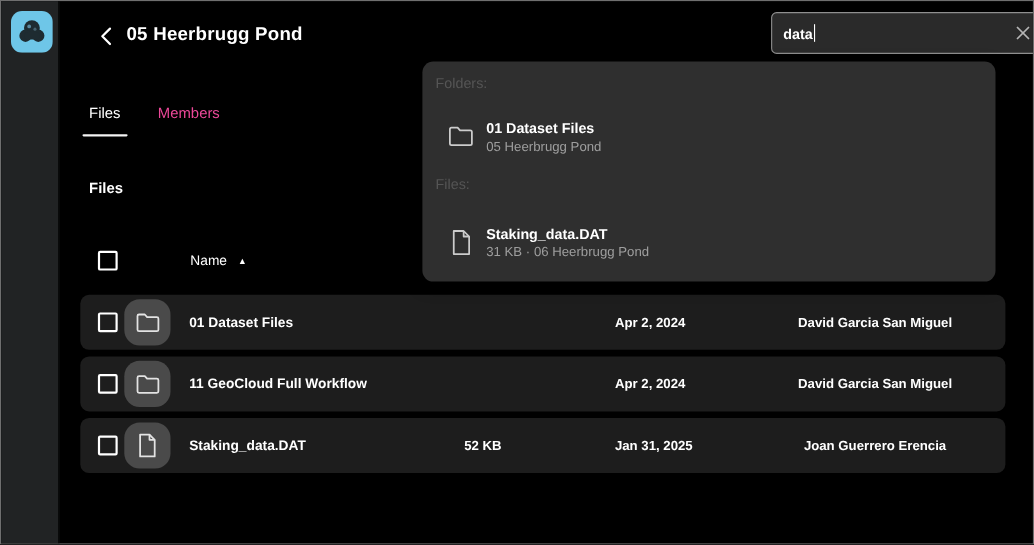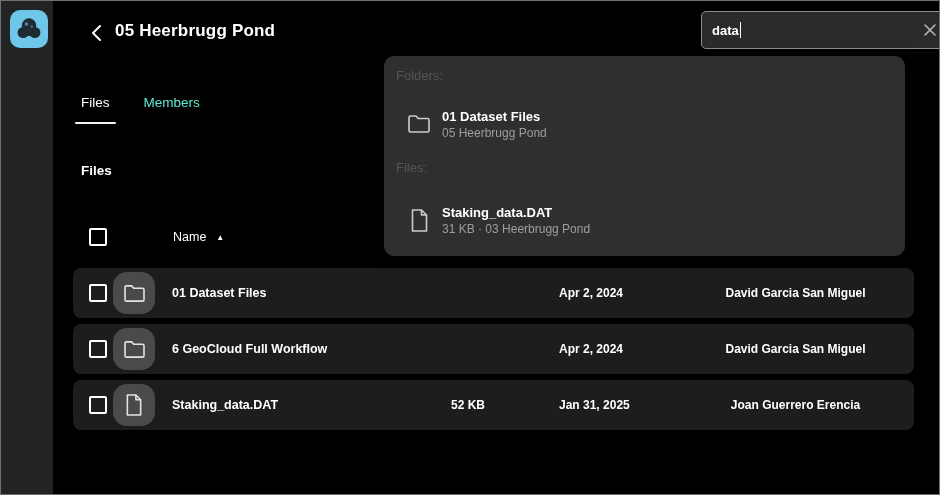--- a/index.html
+++ b/index.html
@@ -88,21 +88,21 @@
 
   
   .tabs { position: absolute; left: 74px; top: 88px; display: flex; }
   .tab { position: relative; padding: 6px 6px 14px 6px; margin-right: 22px;
          font-size: 13.5px; cursor: pointer; }
   .tab-active { color: #fff; }
   .tab-active::after {
     content: ""; position: absolute; left: 0; right: 0; bottom: 0;
     height: 2px; background: #f3f3f3; border-radius: 1px;
   }
-  .tab-inactive { color: #5eead4; text-align: center; }
+  .tab-inactive { color: #ec4899; text-align: center; }
 
   
   .section-title {
     position: absolute; left: 80px; top: 162px;
     color: #fff; font-size: 13.5px; font-weight: 700;
   }
 
   .cb {
     width: 18px; height: 18px; flex: 0 0 auto;
     border: 2px solid #fff; border-radius: 2px;
@@ -128,21 +128,21 @@
     display: flex; align-items: center;
     padding: 0 16px; cursor: pointer;
   }
   .icon-tile {
     margin-left: 6px; width: 42px; height: 42px; flex: 0 0 auto;
     background: #4a4a4a; border-radius: 14px;
     display: flex; align-items: center; justify-content: center;
   }
   .cell-name  { margin-left: 17px; flex: 1; color: #fff; font-size: 12.5px; font-weight: 700; }
   .cell-size  { width: 108px; color: #fff; font-size: 12px; font-weight: 700; }
-  .cell-date  { width: 134px; color: #fff; font-size: 12px; font-weight: 700; }
+  .cell-date  { width: 134px; color: #fff; font-size: 12px; font-weight: 700; margin-left: 29px; }
   .cell-owner { width: 205px; color: #fff; font-size: 12px; font-weight: 700; text-align: center; }
 
   svg { display: block; }
 </style>
 </head>
 <body>
 
 <div class="frame">
 
   <div class="sidebar">
@@ -198,21 +198,21 @@
 
     <div class="dd-item dd-item-file">
       <span class="dd-icon">
         <svg width="19" height="25" viewBox="0 0 19 25">
           <path d="M2.5 2 L11.5 2 L16.5 7 L16.5 23 L2.5 23 Z" fill="none" stroke="#cccccc" stroke-width="1.6" stroke-linejoin="round"></path>
           <path d="M11.5 2 L11.5 7 L16.5 7" fill="none" stroke="#cccccc" stroke-width="1.6" stroke-linejoin="round"></path>
         </svg>
       </span>
       <span>
         <div class="dd-item-title">Staking_data.DAT</div>
-        <div class="dd-item-sub">31 KB · 03 Heerbrugg Pond</div>
+        <div class="dd-item-sub">31 KB · 06 Heerbrugg Pond</div>
       </span>
     </div>
   </div>
 
   <div class="tabs">
     <div class="tab tab-active">Files</div>
     <div class="tab tab-inactive">Members</div>
   </div>
 
   <div class="section-title">Files</div>
@@ -240,21 +240,21 @@
       <span class="cell-owner">David Garcia San Miguel</span>
     </div>
 
     <div class="row">
       <span class="cb"></span>
       <span class="icon-tile">
         <svg width="23" height="19" viewBox="0 0 24 20">
           <path d="M2 3.5 Q2 2 3.5 2 L9 2 L11.2 4.5 L20.5 4.5 Q22 4.5 22 6 L22 16.5 Q22 18 20.5 18 L3.5 18 Q2 18 2 16.5 Z" fill="none" stroke="#e3e3e3" stroke-width="1.7" stroke-linejoin="round"></path>
         </svg>
       </span>
-      <span class="cell-name">6 GeoCloud Full Workflow</span>
+      <span class="cell-name">11 GeoCloud Full Workflow</span>
       <span class="cell-size"></span>
       <span class="cell-date">Apr 2, 2024</span>
       <span class="cell-owner">David Garcia San Miguel</span>
     </div>
 
     <div class="row">
       <span class="cb"></span>
       <span class="icon-tile">
         <svg width="18" height="24" viewBox="0 0 19 25">
           <path d="M2.5 2 L11.5 2 L16.5 7 L16.5 23 L2.5 23 Z" fill="none" stroke="#e3e3e3" stroke-width="1.7" stroke-linejoin="round"></path>

